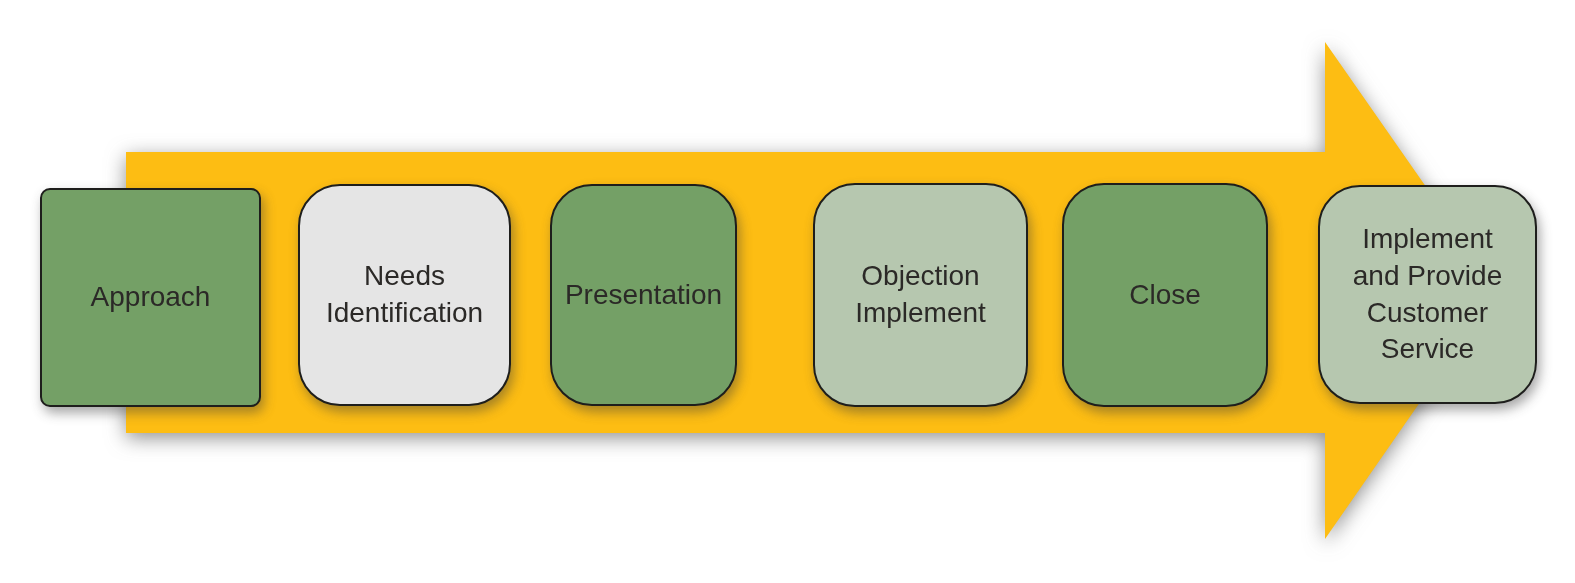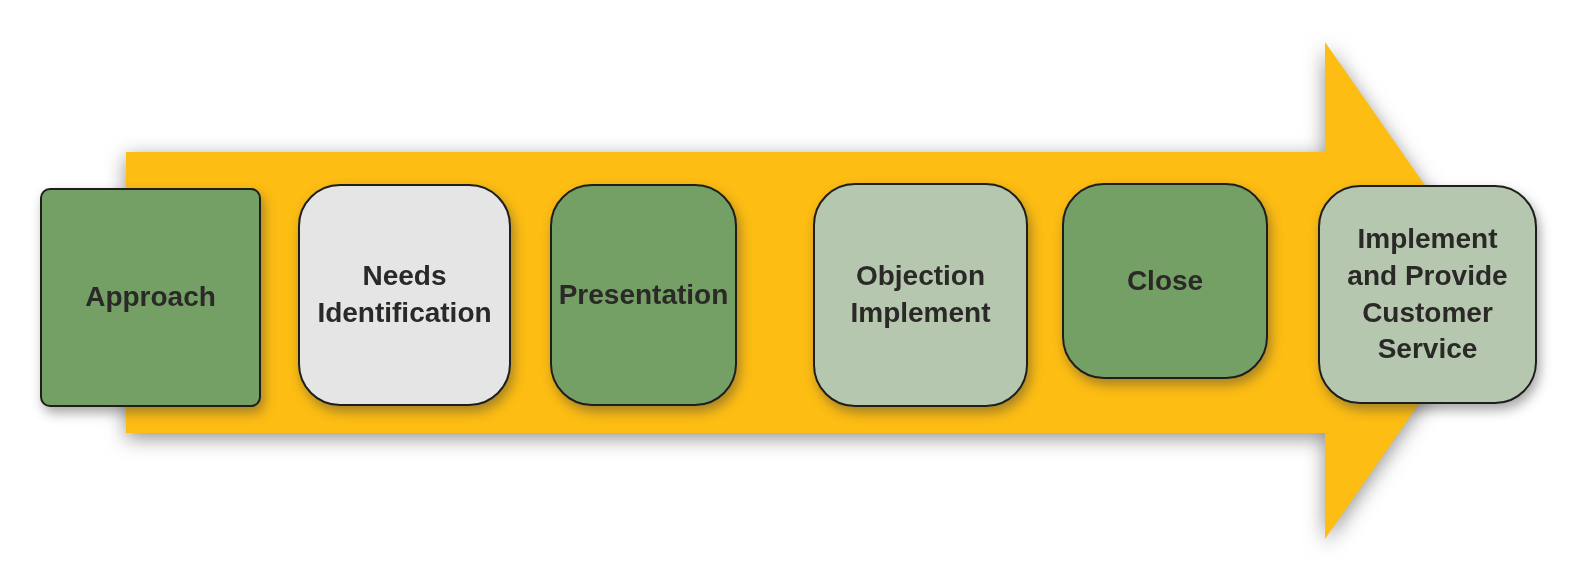--- a/index.html
+++ b/index.html
@@ -28,33 +28,33 @@
     box-sizing: border-box;
     border: 2px solid #1e1e1c;
     border-radius: 42px;
     display: flex;
     align-items: center;
     justify-content: center;
     text-align: center;
     box-shadow: 3px 6px 12px rgba(60, 60, 60, 0.45);
   }
   .step .label {
-    font-weight: bold;
+    font-weight: normal;
     font-size: 28px;
     line-height: 1.32;
     color: #2b2927;
     white-space: pre-line;
     padding: 0 4px;
   }
   
   .step:nth-of-type(1) { left: 40px;   top: 188px; width: 221px; height: 219px; border-radius: 10px; }
   .step:nth-of-type(2) { left: 298px;  top: 184px; width: 213px; height: 222px; }
   .step:nth-of-type(3) { left: 550px;  top: 184px; width: 187px; height: 222px; }
   .step:nth-of-type(4) { left: 813px;  top: 183px; width: 215px; height: 224px; }
-  .step:nth-of-type(5) { left: 1062px; top: 183px; width: 206px; height: 196px; }
+  .step:nth-of-type(5) { left: 1062px; top: 183px; width: 206px; height: 224px; }
   .step:nth-of-type(6) { left: 1318px; top: 185px; width: 219px; height: 219px; }
 </style>
 </head>
 <body>
 
 <div class="canvas">
 
   <svg class="arrow-svg" viewBox="0 0 1575 583" xmlns="http://www.w3.org/2000/svg">
     <polygon points="126,152 1325,152 1325,42 1498,290 1325,539 1325,433 126,433" style="fill: rgb(253, 189, 19);"></polygon>
   </svg>

